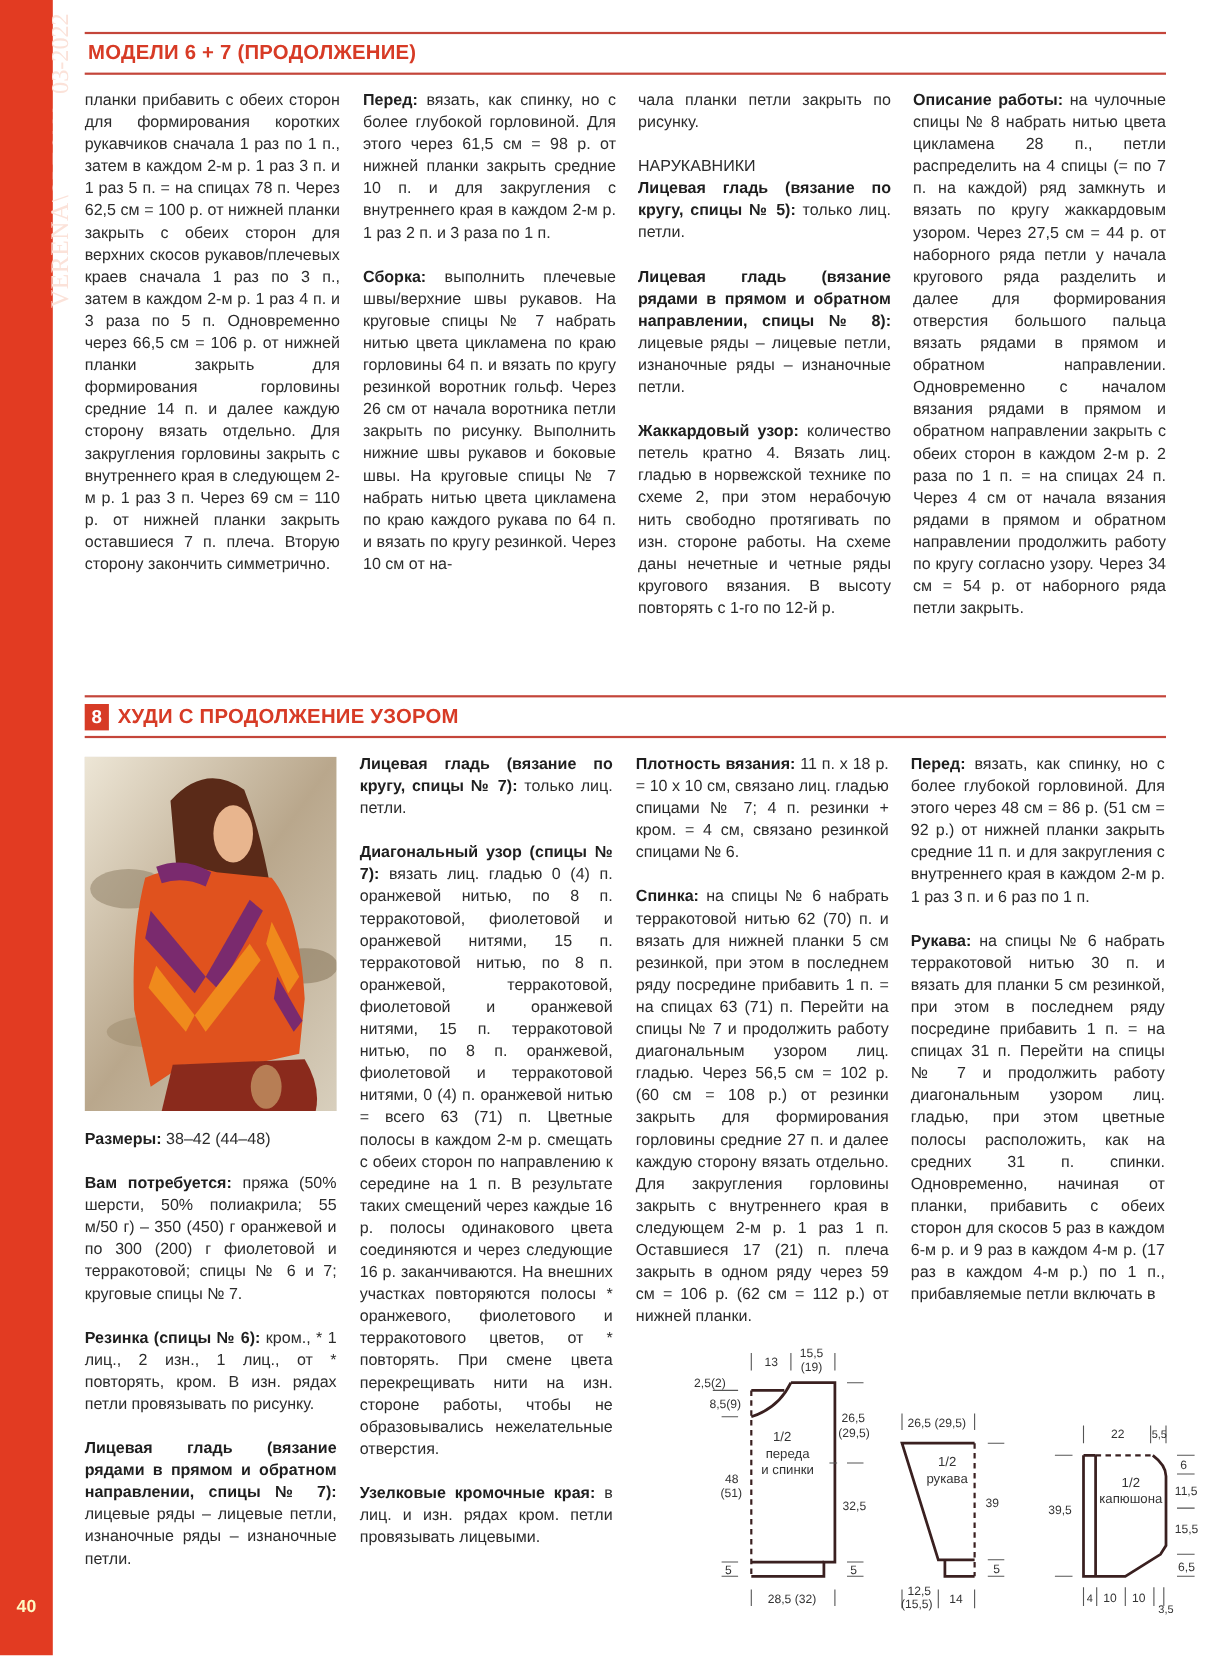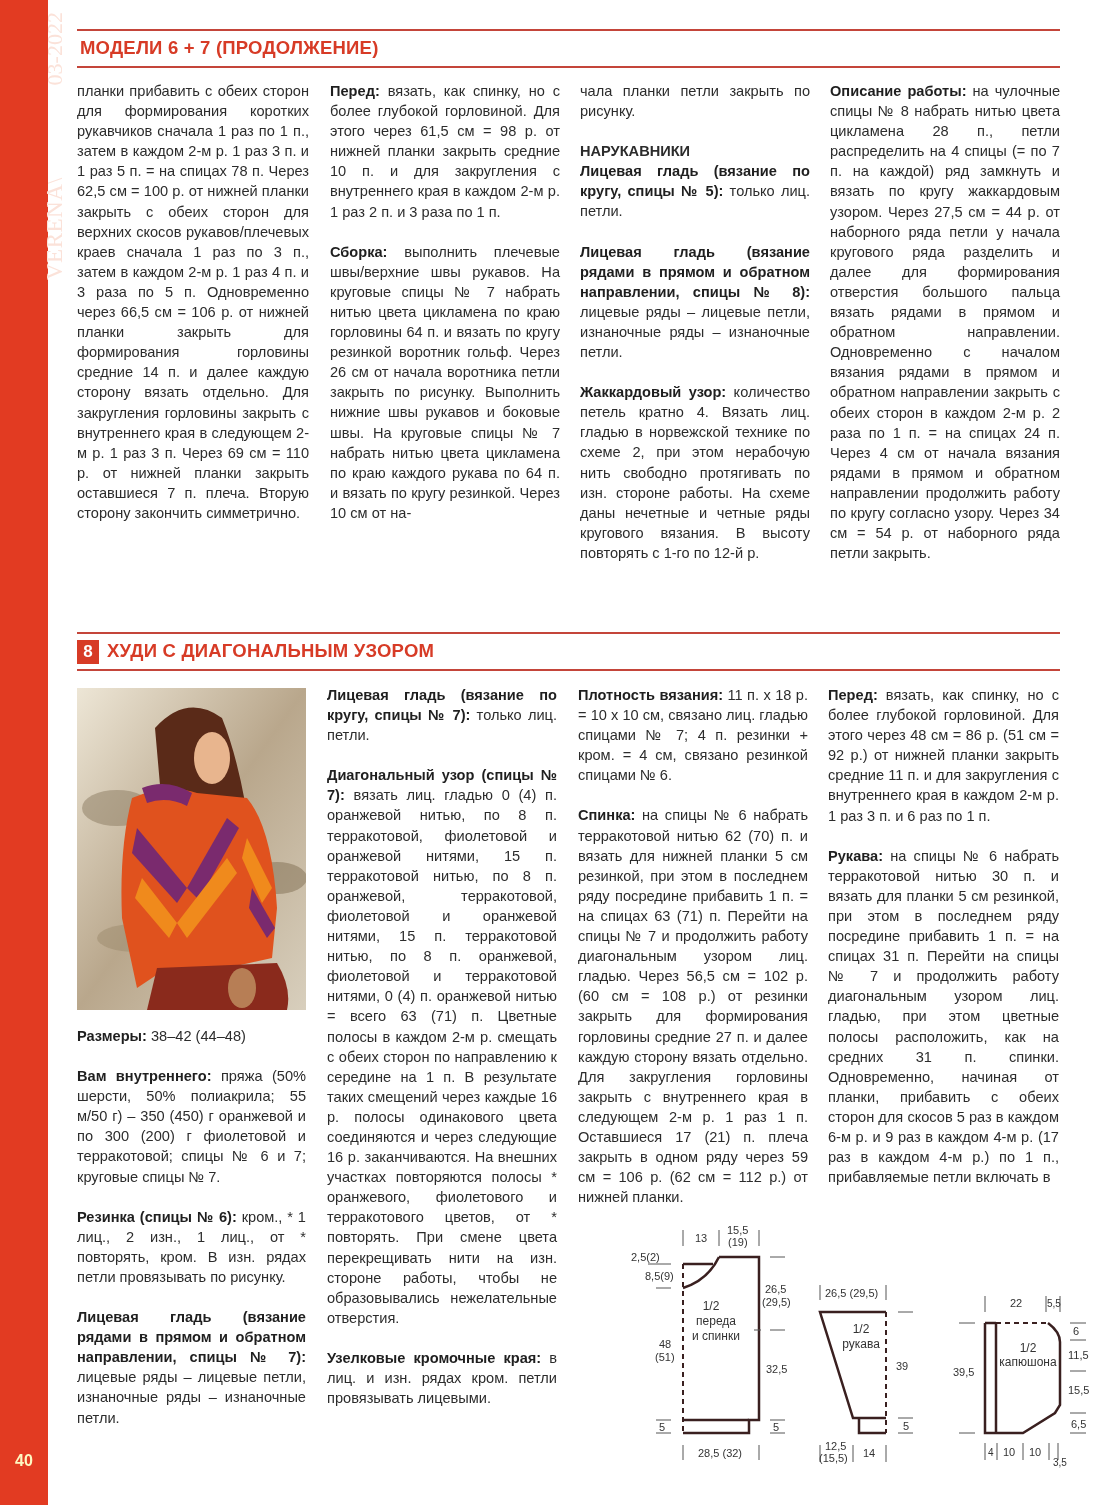--- a/index.html
+++ b/index.html
@@ -15,21 +15,21 @@
   .sidebar .pagenum { position: absolute; left: 0; width: 48px; top: 1452px; text-align: center; color: #fef9c3; font-weight: bold; font-size: 16px; }
 
   .rule { position: absolute; left: 77px; width: 983px; height: 2px; background: #c4453a; }
   .section-title { position: absolute; left: 80px; font-family: "Liberation Sans", sans-serif; font-weight: bold; color: #d73b26; font-size: 18.5px; letter-spacing: 0.2px; }
   .num-badge { display: inline-block; background: #d73b26; color: #fff; width: 22px; height: 24px; text-align: center; line-height: 24px; margin-right: 8px; font-size: 17px; }
 
   .col { position: absolute; font-size: 14.6px; line-height: 20.1px; text-align: justify; color: #2c2c2c; }
   .col p { margin-bottom: 20px; }
   .col p:last-child { margin-bottom: 0; }
   .col b { font-weight: bold; color: #1f1f1f; }
-  .col .h { font-weight: bold; display: block; }
+  .col .h { font-weight: normal; display: block; }
 
   .photo { position: absolute; left: 77px; top: 688px; width: 229px; height: 322px; overflow: hidden; background: #d9d2c4; }
 
   .diagram { position: absolute; margin-left: 43px; }
   .diagram svg text { font-family: "Liberation Sans", sans-serif; font-size: 11px; fill: #333; }
 </style>
 </head>
 <body>
 
 <div class="sidebar">
@@ -59,21 +59,21 @@
   <p><span class="h">НАРУКАВНИКИ</span><b>Лицевая гладь (вязание по кругу, спицы № 5):</b><span> только лиц. петли.</span></p>
   <p><b>Лицевая гладь (вязание рядами в прямом и обратном направлении, спицы № 8):</b><span> лицевые ряды – лицевые петли, изнаночные ряды – изнаночные петли.</span></p>
   <p><b>Жаккардовый узор:</b><span> количество петель кратно 4. Вязать лиц. гладью в норвежской технике по схеме 2, при этом нерабочую нить свободно протягивать по изн. стороне работы. На схеме даны нечетные и четные ряды кругового вязания. В высоту повторять с 1-го по 12-й р.</span></p>
 </div>
 
 <div class="col" style="left:830px; top:81px; width:230px;">
   <p><b>Описание работы:</b><span> на чулочные спицы № 8 набрать нитью цвета цикламена 28 п., петли распределить на 4 спицы (= по 7 п. на каждой) ряд замкнуть и вязать по кругу жаккардовым узором. Через 27,5 см = 44 р. от наборного ряда петли у начала кругового ряда разделить и далее для формирования отверстия большого пальца вязать рядами в прямом и обратном направлении. Одновременно с началом вязания рядами в прямом и обратном направлении закрыть с обеих сторон в каждом 2-м р. 2 раза по 1 п. = на спицах 24 п. Через 4 см от начала вязания рядами в прямом и обратном направлении продолжить работу по кругу согласно узору. Через 34 см = 54 р. от наборного ряда петли закрыть.</span></p>
 </div>
 
 <div class="rule" style="top:632px;"></div>
-<div class="section-title" style="top:640px; left:77px;"><span class="num-badge">8</span><span>ХУДИ С ДИАГОНАЛЬНЫМ УЗОРОМ</span></div>
+<div class="section-title" style="top:640px; left:77px;"><span class="num-badge">8</span><span>ХУДИ С ПРОДОЛЖЕНИЕ УЗОРОМ</span></div>
 <div class="rule" style="top:669px;"></div>
 
 <div class="photo" title="Woman in orange, terracotta and purple diagonal-striped hoodie">
   <svg width="229" height="322" viewBox="0 0 229 322">
     <defs>
       <linearGradient id="bg" x1="0" y1="0" x2="1" y2="1">
         <stop offset="0" stop-color="#ede6d6"></stop>
         <stop offset="0.5" stop-color="#b9a78c"></stop>
         <stop offset="1" stop-color="#d8cfbd"></stop>
       </linearGradient>
@@ -97,21 +97,21 @@
     <path d="M65 100 Q90 90 115 105 L110 118 Q90 108 70 115 Z" fill="#7a2a6e"></path>
 
     <path d="M80 280 L200 275 Q215 300 210 322 L70 322 Z" fill="#8a2a1c"></path>
 
     <ellipse cx="165" cy="300" rx="14" ry="20" fill="#b77e55"></ellipse>
   </svg>
 </div>
 
 <div class="col" style="left:77px; top:1026px; width:229px;">
   <p><b>Размеры:</b><span> 38–42 (44–48)</span></p>
-  <p><b>Вам внутреннего:</b><span> пряжа (50% шерсти, 50% полиакрила; 55 м/50 г) – 350 (450) г оранжевой и по 300 (200) г фиолетовой и терракотовой; спицы № 6 и 7; круговые спицы № 7.</span></p>
+  <p><b>Вам потребуется:</b><span> пряжа (50% шерсти, 50% полиакрила; 55 м/50 г) – 350 (450) г оранжевой и по 300 (200) г фиолетовой и терракотовой; спицы № 6 и 7; круговые спицы № 7.</span></p>
   <p><b>Резинка (спицы № 6):</b><span> кром., * 1 лиц., 2 изн., 1 лиц., от * повторять, кром. В изн. рядах петли провязывать по рисунку.</span></p>
   <p><b>Лицевая гладь (вязание рядами в прямом и обратном направлении, спицы № 7):</b><span> лицевые ряды – лицевые петли, изнаночные ряды – изнаночные петли.</span></p>
 </div>
 
 <div class="col" style="left:327px; top:685px; width:230px;">
   <p><b>Лицевая гладь (вязание по кругу, спицы № 7):</b><span> только лиц. петли.</span></p>
   <p><b>Диагональный узор (спицы № 7):</b><span> вязать лиц. гладью 0 (4) п. оранжевой нитью, по 8 п. терракотовой, фиолетовой и оранжевой нитями, 15 п. терракотовой нитью, по 8 п. оранжевой, терракотовой, фиолетовой и оранжевой нитями, 15 п. терракотовой нитью, по 8 п. оранжевой, фиолетовой и терракотовой нитями, 0 (4) п. оранжевой нитью = всего 63 (71) п. Цветные полосы в каждом 2-м р. смещать с обеих сторон по направлению к середине на 1 п. В результате таких смещений через каждые 16 р. полосы одинакового цвета соединяются и через следующие 16 р. заканчиваются. На внешних участках повторяются полосы * оранжевого, фиолетового и терракотового цветов, от * повторять. При смене цвета перекрещивать нити на изн. стороне работы, чтобы не образовывались нежелательные отверстия.</span></p>
   <p><b>Узелковые кромочные края:</b><span> в лиц. и изн. рядах кром. петли провязывать лицевыми.</span></p>
 </div>
 

